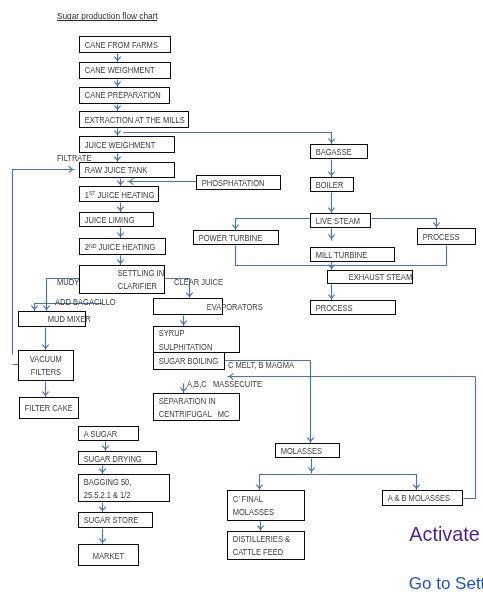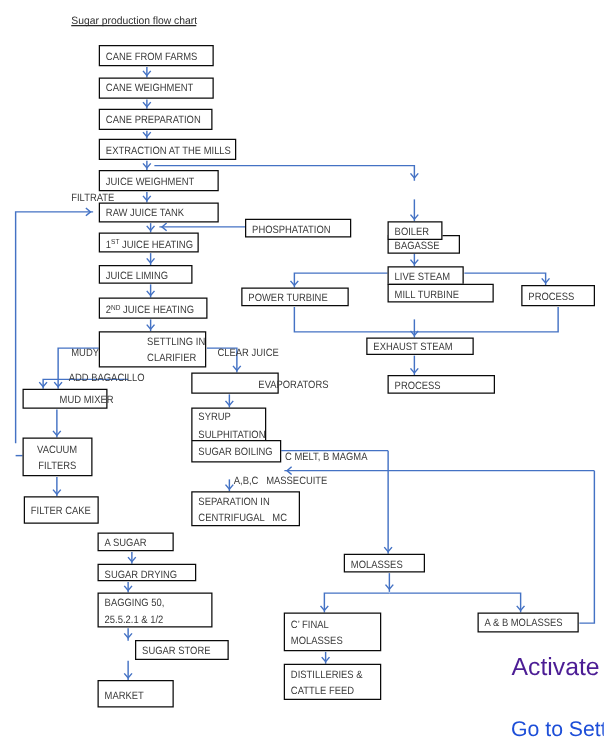--- a/index.html
+++ b/index.html
@@ -240,59 +240,59 @@
     <div class="box" style="left: 78.1px; top: 426px; width: 61.3px; height: 14.6px;">
       <div class="ln">A SUGAR</div>
     </div>
     <div class="box" style="left: 78.1px; top: 451.4px; width: 79px; height: 13.8px;">
       <div class="ln">SUGAR DRYING</div>
     </div>
     <div class="box" style="left: 78.1px; top: 474px; width: 91.5px; height: 27.7px;">
       <div class="ln">BAGGING 50,</div>
       <div class="ln">25.5.2.1 &amp; 1/2</div>
     </div>
-    <div class="box" style="left: 78.1px; top: 512.2px; width: 75.2px; height: 15.5px; margin-left: 30px;">
+    <div class="box" style="left: 78.1px; top: 512.2px; width: 75.2px; height: 15.5px;">
       <div class="ln">SUGAR STORE</div>
     </div>
-    <div class="box" style="left: 78.1px; top: 544.4px; width: 60.8px; height: 21.8px;">
+    <div class="box" style="left: 78.1px; top: 544.4px; width: 60.8px; height: 21.8px; align-items: center;">
       <div class="ln">MARKET</div>
     </div>
     <div class="box" style="left: 196.4px; top: 174.5px; width: 84.3px; height: 15.3px;">
       <div class="ln">PHOSPHATATION</div>
     </div>
     <div class="box" style="left: 192.9px; top: 229.9px; width: 86.4px; height: 15px;">
       <div class="ln">POWER TURBINE</div>
     </div>
     <div class="box" style="left: 152.6px; top: 298.3px; width: 70.2px; height: 16.5px; padding-left: 48px;">
       <div class="ln">EVAPORATORS</div>
     </div>
-    <div class="box" style="left: 152.6px; top: 326.4px; width: 60px; height: 26.5px;">
+    <div class="box" style="left: 152.6px; top: 326.4px; width: 87px; height: 26.5px;">
       <div class="ln">SYRUP</div>
       <div class="ln">SULPHITATION</div>
     </div>
     <div class="box" style="left: 152.6px; top: 352px; width: 72px; height: 18.2px;">
       <div class="ln">SUGAR BOILING</div>
     </div>
     <div class="box" style="left: 152.6px; top: 392.7px; width: 87.8px; height: 28.1px;">
       <div class="ln">SEPARATION IN</div>
       <div class="ln">CENTRIFUGAL   MC</div>
     </div>
-    <div class="box" style="left: 310.4px; top: 144.2px; width: 58px; height: 15.2px; margin-top: 44px;">
+    <div class="box" style="left: 310.4px; top: 144.2px; width: 58px; height: 15.2px;">
       <div class="ln">BAGASSE</div>
     </div>
     <div class="box" style="left: 310.4px; top: 177.2px; width: 43.5px; height: 14.5px;">
       <div class="ln">BOILER</div>
     </div>
     <div class="box" style="left: 309.8px; top: 213.4px; width: 60.9px; height: 14.5px;">
       <div class="ln">LIVE STEAM</div>
     </div>
-    <div class="box" style="left: 309.8px; top: 227px; width: 84.9px; height: 14.8px;">
+    <div class="box" style="left: 309.8px; top: 247px; width: 84.9px; height: 14.8px;">
       <div class="ln">MILL TURBINE</div>
     </div>
-    <div class="box" style="left: 293px; top: 269.9px; width: 85.8px; height: 14.4px;">
+    <div class="box" style="left: 327px; top: 269.9px; width: 85.8px; height: 14.4px; padding-left: 16px;">
       <div class="ln">EXHAUST STEAM</div>
     </div>
     <div class="box" style="left: 309.9px; top: 300.3px; width: 85.8px; height: 14.4px;">
       <div class="ln">PROCESS</div>
     </div>
     <div class="box" style="left: 416.5px; top: 227.9px; width: 59.6px; height: 16.7px;">
       <div class="ln">PROCESS</div>
     </div>
     <div class="box" style="left: 274.5px; top: 443.2px; width: 65.6px; height: 14.4px;">
       <div class="ln">MOLASSES</div>

